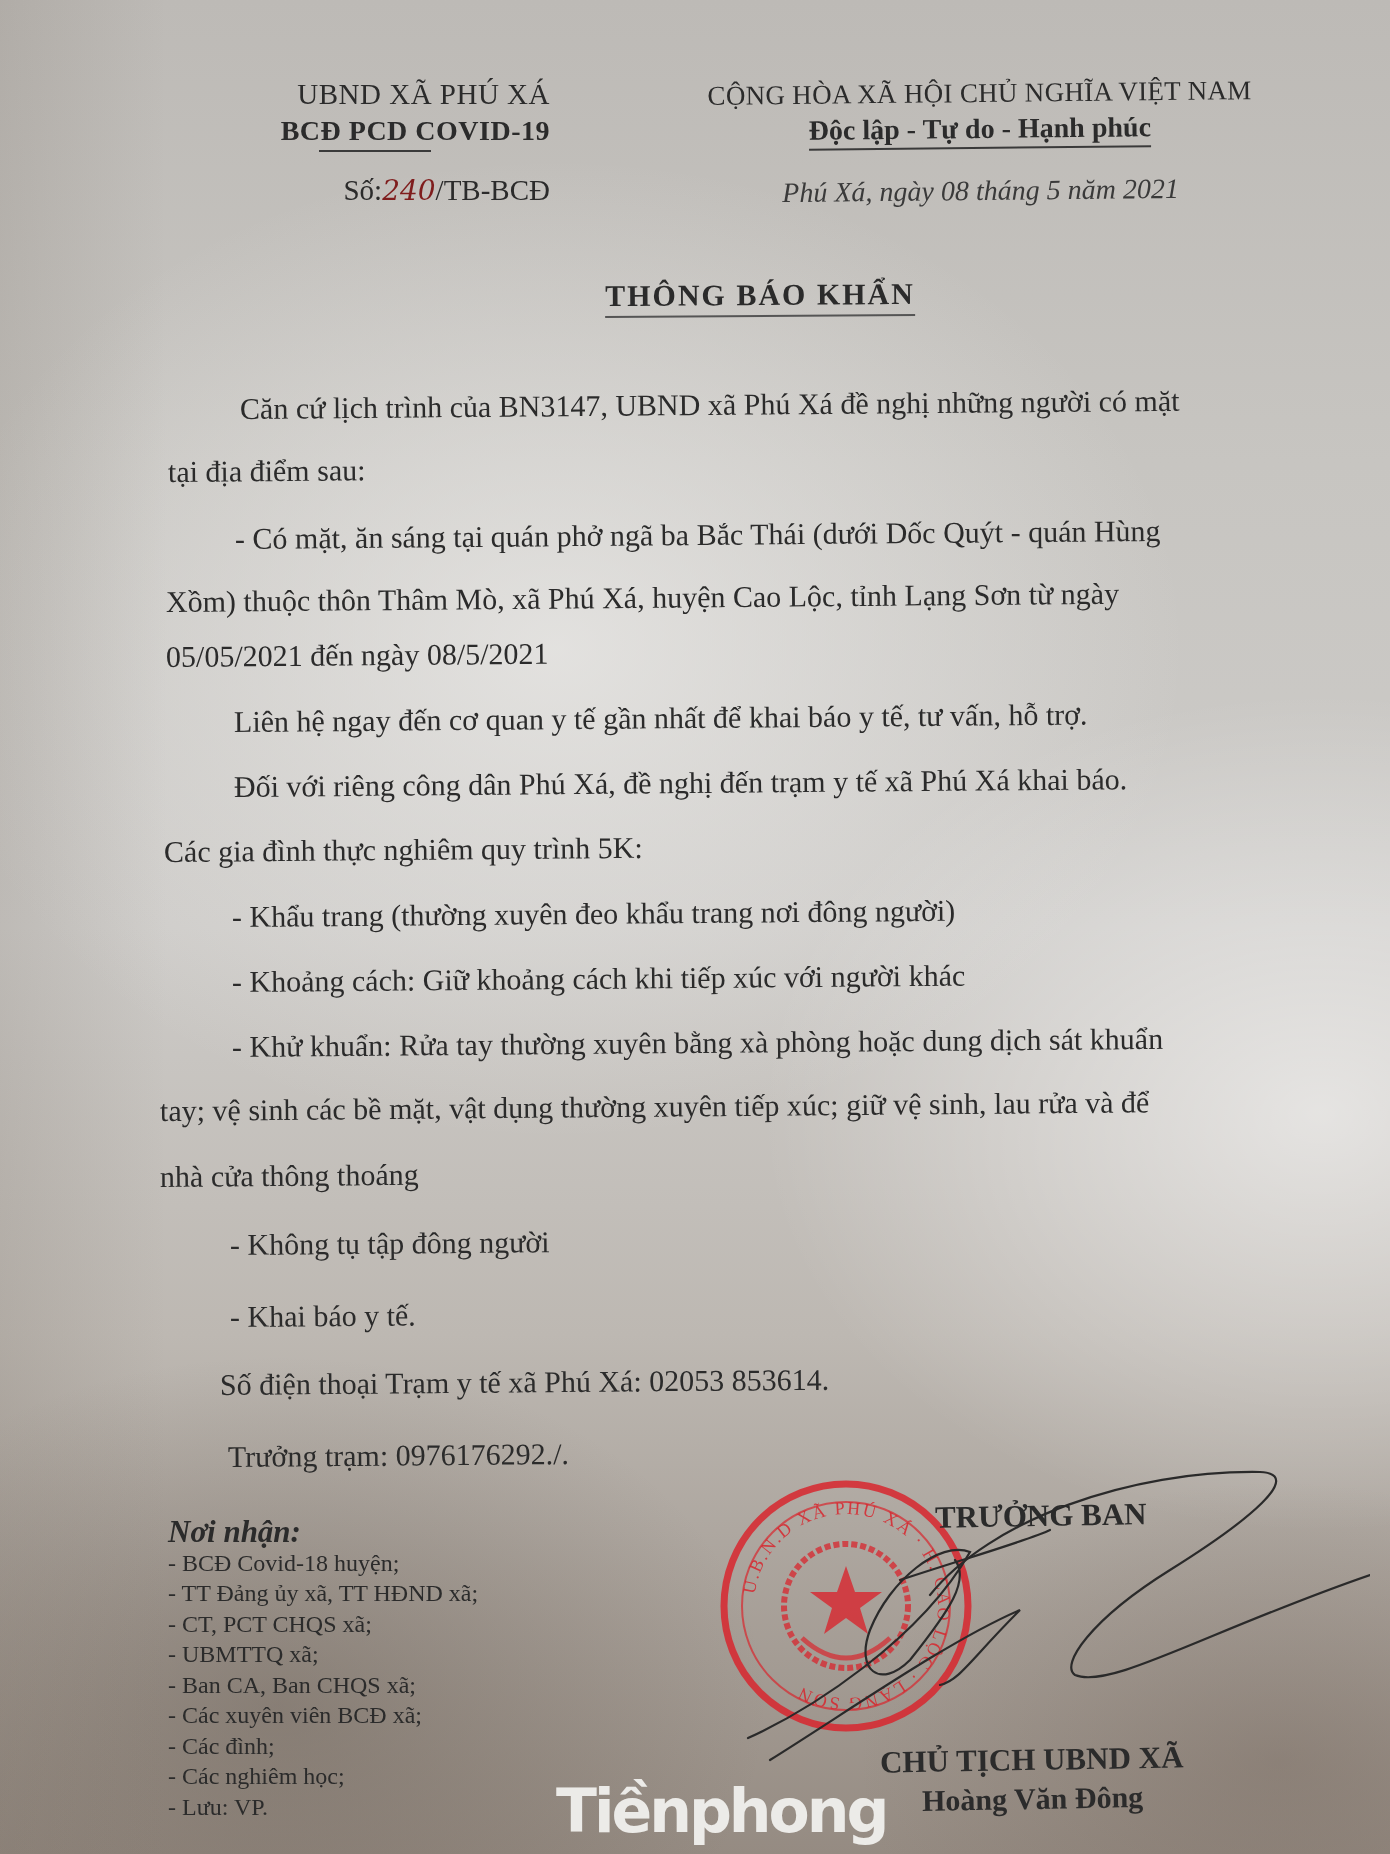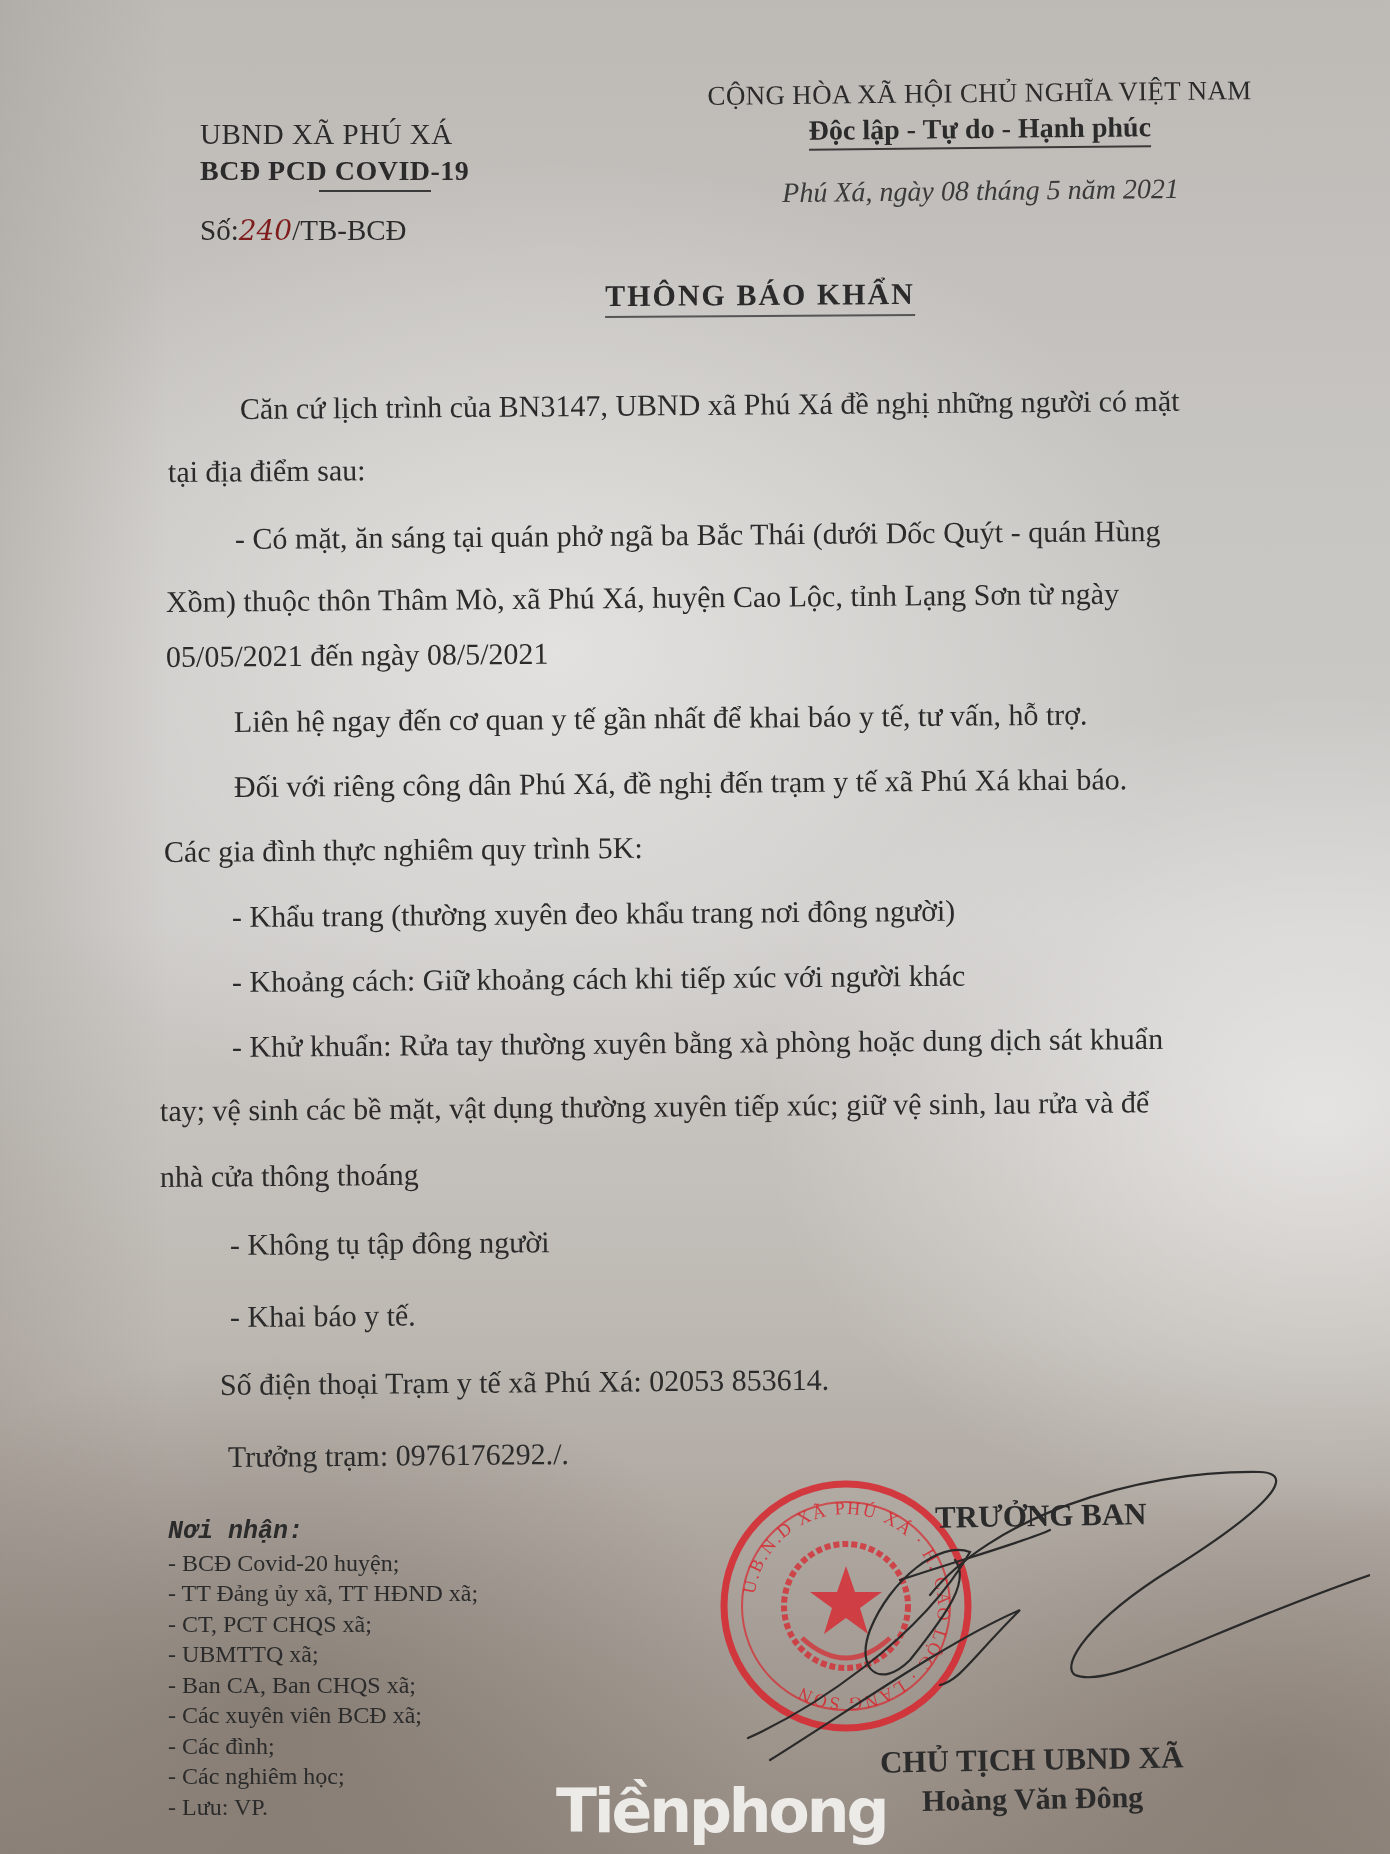--- a/index.html
+++ b/index.html
@@ -13,35 +13,35 @@
       linear-gradient(180deg, #bdbab6 0%, #c7c5c1 25%, #cdcbc8 50%, #bdb8b2 72%, #958b82 100%);
   }
   .paper-shade {
     position: absolute; inset: 0; pointer-events: none;
     background:
       linear-gradient(90deg, rgba(120,110,100,0.18) 0%, rgba(0,0,0,0) 12%),
       radial-gradient(ellipse 700px 500px at 20% 92%, rgba(90,78,68,0.35), rgba(0,0,0,0) 70%),
       radial-gradient(ellipse 600px 400px at 92% 95%, rgba(110,95,85,0.35), rgba(0,0,0,0) 70%);
   }
   .abs { position: absolute; white-space: nowrap; }
-  .hdr-left { left: 200px; top: 78px; width: 350px; text-align: left; margin-top: 40px; }
+  .hdr-left { left: 200px; top: 78px; width: 350px; text-align: right; }
   .hdr-left .l1 { font-size: 29px; letter-spacing: 0.5px; }
   .hdr-left .l2 { font-size: 28px; font-weight: bold; letter-spacing: 0.5px; margin-top: 4px; }
   .hdr-left .rule { width: 112px; height: 2px; background: #3a3a3a; margin: 3px auto 0; }
   .hdr-left .num { font-size: 29px; margin-top: 22px; }
   .hdr-left .num .hand { font-family: "DejaVu Serif", serif; font-style: italic; font-size: 28px; color: #7f1d1d; }
   .hdr-right { left: 630px; top: 78px; width: 700px; text-align: center; transform: rotate(-0.6deg); }
   .hdr-right .l1 { font-size: 27px; letter-spacing: 0.3px; }
   .hdr-right .l2 { display: inline-block; font-size: 28px; font-weight: bold; border-bottom: 2px solid #3a3a3a; padding-bottom: 2px; margin-top: 4px; }
   .hdr-right .date { font-size: 28px; font-style: italic; margin-top: 26px; color: #3a3a3a; }
   .title { left: 560px; top: 278px; width: 400px; text-align: center; font-size: 30px; font-weight: bold; letter-spacing: 2px; transform: rotate(-0.4deg); }
   .title span { border-bottom: 2px solid #555; padding-bottom: 4px; }
   .p { position: absolute; white-space: nowrap; font-size: 30px; transform: rotate(-0.5deg); transform-origin: left center; }
   .recv { left: 168px; top: 1517px; font-size: 24px; line-height: 30.5px; }
-  .recv .ttl { font-style: italic; font-weight: bold; font-size: 25px; font-family: Liberation Mono, monospace; }
+  .recv .ttl { font-style: italic; font-weight: bold; font-size: 31px; }
   .sign-title { left: 935px; top: 1498px; font-size: 31px; font-weight: bold; transform: rotate(-1deg); }
   .sign-role { left: 880px; top: 1742px; font-size: 31px; font-weight: bold; transform: rotate(-1deg); }
   .sign-name { left: 922px; top: 1782px; font-size: 30px; font-weight: bold; transform: rotate(-1deg); }
   .seal { position: absolute; left: 718px; top: 1478px; width: 256px; height: 256px; }
   .signature { position: absolute; left: 730px; top: 1460px; width: 640px; height: 330px; }
   .watermark { left: 556px; top: 1776px; font-family: "DejaVu Sans", sans-serif; font-weight: bold; font-size: 60px; color: #ecebe8; letter-spacing: -3px; }
 </style>
 </head>
 <body>
 
@@ -79,21 +79,21 @@
 <div class="p" style="left:232px; top:1030px;">- Khử khuẩn: Rửa tay thường xuyên bằng xà phòng hoặc dung dịch sát khuẩn</div>
 <div class="p" style="left:160px; top:1094px;">tay; vệ sinh các bề mặt, vật dụng thường xuyên tiếp xúc;  giữ vệ sinh, lau rửa và để</div>
 <div class="p" style="left:160px; top:1160px;">nhà cửa thông thoáng</div>
 <div class="p" style="left:230px; top:1228px;">- Không tụ tập đông người</div>
 <div class="p" style="left:230px; top:1300px;">- Khai báo y tế.</div>
 <div class="p" style="left:220px; top:1368px;">Số điện thoại Trạm y tế xã Phú Xá: 02053 853614.</div>
 <div class="p" style="left:228px; top:1440px;">Trưởng trạm: 0976176292./.</div>
 
 <div class="abs recv">
   <div class="ttl">Nơi nhận:</div>
-  <div>- BCĐ Covid-20 huyện;</div>
+  <div>- BCĐ Covid-18 huyện;</div>
   <div>- TT Đảng ủy xã, TT HĐND xã;</div>
   <div>- CT, PCT CHQS xã;</div>
   <div>- UBMTTQ xã;</div>
   <div>- Ban CA, Ban CHQS xã;</div>
   <div>- Các xuyên viên BCĐ xã;</div>
   <div>- Các đình;</div>
   <div>- Các nghiêm học;</div>
   <div>- Lưu: VP.</div>
 </div>
 

